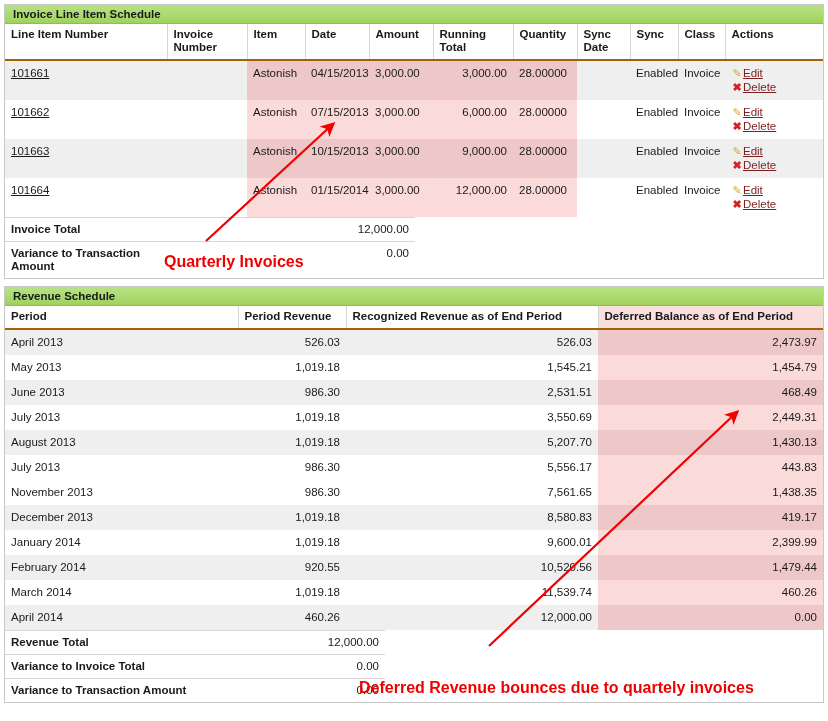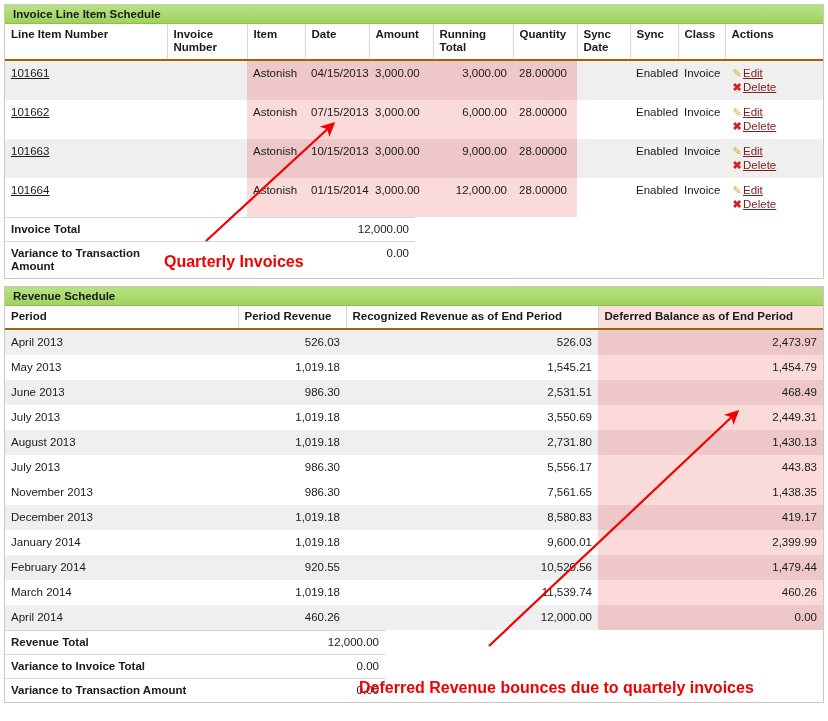--- a/index.html
+++ b/index.html
@@ -286,21 +286,21 @@
         </tr>
         <tr class="norm">
           <td>July 2013</td>
           <td class="num">1,019.18</td>
           <td class="num">3,550.69</td>
           <td class="num pink">2,449.31</td>
         </tr>
         <tr class="alt">
           <td>August 2013</td>
           <td class="num">1,019.18</td>
-          <td class="num">2,731.80</td>
+          <td class="num">5,207.70</td>
           <td class="num pink">1,430.13</td>
         </tr>
         <tr class="norm">
           <td>July 2013</td>
           <td class="num">986.30</td>
           <td class="num">5,556.17</td>
           <td class="num pink">443.83</td>
         </tr>
         <tr class="norm">
           <td>November 2013</td>

